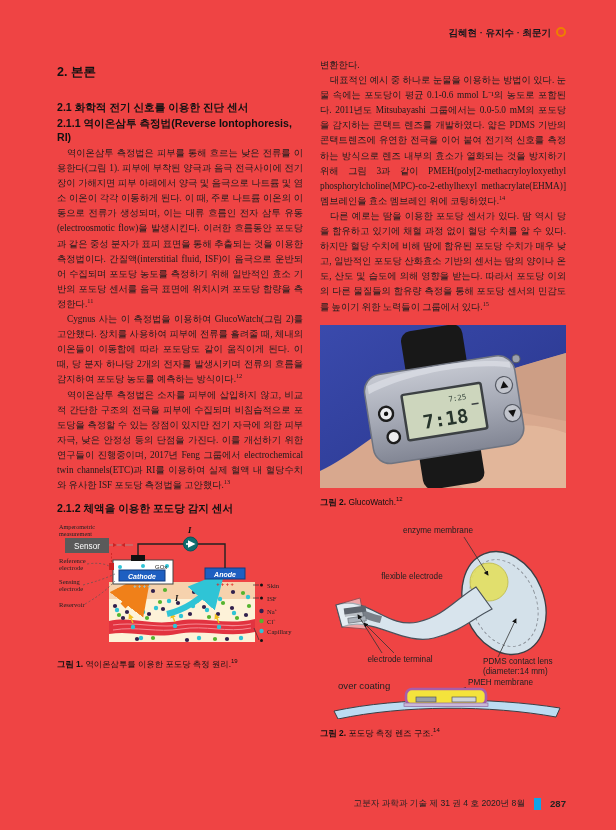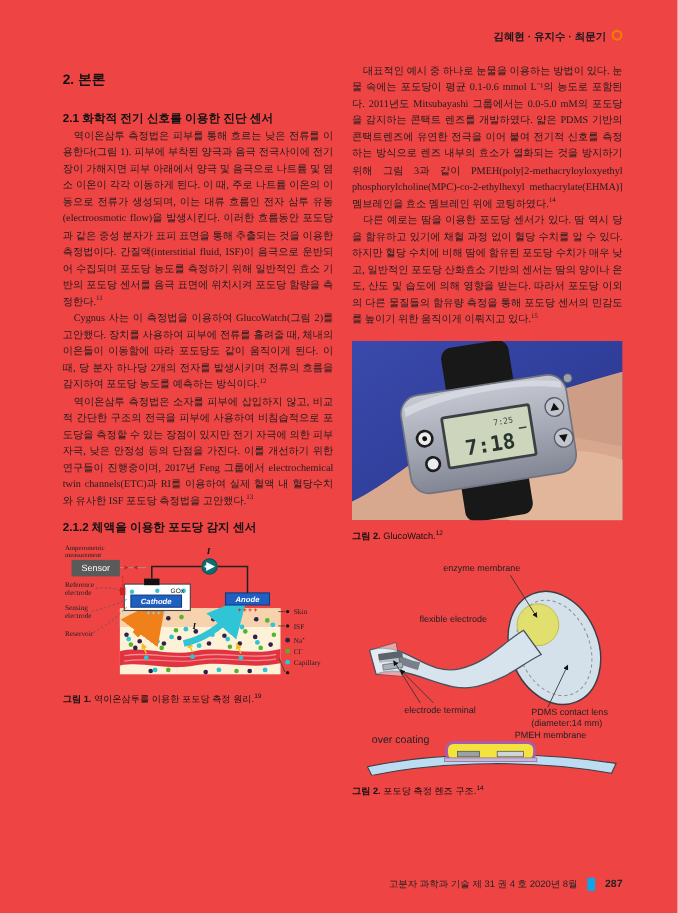--- a/index.html
+++ b/index.html
@@ -47,24 +47,25 @@
 
   <div class="header">
     <span>김혜현 · 유지수 · 최문기</span><span class="author-ring"></span>
   </div>
 
   <div class="columns">
 
     <div class="col">
       <div class="h1">2. 본론</div>
       <div class="h2">2.1 화학적 전기 신호를 이용한 진단 센서</div>
+      <div class="h3">2.1.1 역이온삼투 측정법(Reverse Iontophoresis, RI)</div>
 
       <p class="body indent"><span>역이온삼투 측정법은 피부를 통해 흐르는 낮은 전류를 이용한다(그림 1). 피부에 부착된 양극과 음극 전극사이에 전기장이 가해지면 피부 아래에서 양극 및 음극으로 나트륨 및 염소 이온이 각각 이동하게 된다. 이 때, 주로 나트륨 이온의 이동으로 전류가 생성되며, 이는 대류 흐름인 전자 삼투 유동(electroosmotic flow)을 발생시킨다. 이러한 흐름동안 포도당과 같은 중성 분자가 표피 표면을 통해 추출되는 것을 이용한 측정법이다. 간질액(interstitial fluid, ISF)이 음극으로 운반되어 수집되며 포도당 농도를 측정하기 위해 일반적인 효소 기반의 포도당 센서를 음극 표면에 위치시켜 포도당 함량을 측정한다.</span><sup class="ref">11</sup></p>
       <p class="body indent"><span>Cygnus 사는 이 측정법을 이용하여 GlucoWatch(그림 2)를 고안했다. 장치를 사용하여 피부에 전류를 흘려줄 때, 체내의 이온들이 이동함에 따라 포도당도 같이 움직이게 된다. 이 때, 당 분자 하나당 2개의 전자를 발생시키며 전류의 흐름을 감지하여 포도당 농도를 예측하는 방식이다.</span><sup class="ref">12</sup></p>
-      <p class="body indent"><span>역이온삼투 측정법은 소자를 피부에 삽입하지 않고, 비교적 간단한 구조의 전극을 피부에 사용하여 비침습적으로 포도당을 측정할 수 있는 장점이 있지만 전기 자극에 의한 피부 자극, 낮은 안정성 등의 단점을 가진다. 이를 개선하기 위한 연구들이 진행중이며, 2017년 Feng 그룹에서 electrochemical twin channels(ETC)과 RI를 이용하여 실제 혈액 내 혈당수치와 유사한 ISF 포도당 측정법을 고안했다.</span><sup class="ref">13</sup></p>
+      <p class="body indent"><span>역이온삼투 측정법은 소자를 피부에 삽입하지 않고, 비교적 간단한 구조의 전극을 피부에 수집되며 비침습적으로 포도당을 측정할 수 있는 장점이 있지만 전기 자극에 의한 피부 자극, 낮은 안정성 등의 단점을 가진다. 이를 개선하기 위한 연구들이 진행중이며, 2017년 Feng 그룹에서 electrochemical twin channels(ETC)과 RI를 이용하여 실제 혈액 내 혈당수치와 유사한 ISF 포도당 측정법을 고안했다.</span><sup class="ref">13</sup></p>
 
       <div class="h3b">2.1.2 체액을 이용한 포도당 감지 센서</div>
 
       <figure class="fig1-wrap">
         <svg width="246" height="128" viewBox="0 0 246 128">
           <defs>
             <marker id="ah-orange" markerWidth="7" markerHeight="7" refX="3" refY="3" orient="auto">
                 <path d="M0,0 L6,3 L0,6 Z" fill="#f08019"></path>
               </marker>
             <marker id="ah-cyan" markerWidth="7" markerHeight="7" refX="3" refY="3" orient="auto">
@@ -221,22 +222,23 @@
             <text x="210" y="111.5" class="f1-leg">Capillary</text>
             <line x1="197" y1="106" x2="202" y2="118" stroke="#333" stroke-width="0.7"></line>
               <circle cx="204.5" cy="118.5" r="1.5" fill="#111"></circle>
           </g>
         </svg>
         <figcaption class="caption"><span class="cap-label">그림 1.</span><span> 역이온삼투를 이용한 포도당 측정 원리.</span><sup>19</sup></figcaption>
       </figure>
     </div>
 
     <div class="col">
+      <p class="body"><span>변환한다.</span></p>
       <p class="body indent"><span>대표적인 예시 중 하나로 눈물을 이용하는 방법이 있다. 눈물 속에는 포도당이 평균 0.1-0.6 mmol L⁻¹의 농도로 포함된다. 2011년도 Mitsubayashi 그룹에서는 0.0-5.0 mM의 포도당을 감지하는 콘택트 렌즈를 개발하였다. 얇은 PDMS 기반의 콘택트렌즈에 유연한 전극을 이어 붙여 전기적 신호를 측정하는 방식으로 렌즈 내부의 효소가 열화되는 것을 방지하기 위해 그림 3과 같이 PMEH(poly[2-methacryloyloxyethyl phosphorylcholine(MPC)-co-2-ethylhexyl methacrylate(EHMA)] 멤브레인을 효소 멤브레인 위에 코팅하였다.</span><sup class="ref">14</sup></p>
-      <p class="body indent"><span>다른 예로는 땀을 이용한 포도당 센서가 있다. 땀 역시 당을 함유하고 있기에 채혈 과정 없이 혈당 수치를 알 수 있다. 하지만 혈당 수치에 비해 땀에 함유된 포도당 수치가 매우 낮고, 일반적인 포도당 산화효소 기반의 센서는 땀의 양이나 온도, 산도 및 습도에 의해 영향을 받는다. 따라서 포도당 이외의 다른 물질들의 함유량 측정을 통해 포도당 센서의 민감도를 높이기 위한 움직이게 이뤄지고 있다.</span><sup class="ref">15</sup></p>
+      <p class="body indent"><span>다른 예로는 땀을 이용한 포도당 센서가 있다. 땀 역시 당을 함유하고 있기에 채혈 과정 없이 혈당 수치를 알 수 있다. 하지만 혈당 수치에 비해 땀에 함유된 포도당 수치가 매우 낮고, 일반적인 포도당 산화효소 기반의 센서는 땀의 양이나 온도, 산도 및 습도에 의해 영향을 받는다. 따라서 포도당 이외의 다른 물질들의 함유량 측정을 통해 포도당 센서의 민감도를 높이기 위한 노력들이 그룹에서 있다.</span><sup class="ref">15</sup></p>
 
       <figure class="fig2-wrap">
         <svg width="246" height="163" viewBox="0 0 246 163">
           <defs>
             <linearGradient id="bodyGrad" x1="0" y1="0" x2="0" y2="1">
               <stop offset="0" stop-color="#c6c9d2"></stop>
                 <stop offset="0.55" stop-color="#a3a7b3"></stop>
                 <stop offset="1" stop-color="#828694"></stop>
             </linearGradient>
             <linearGradient id="bgGrad" x1="0" y1="0" x2="1" y2="1">

